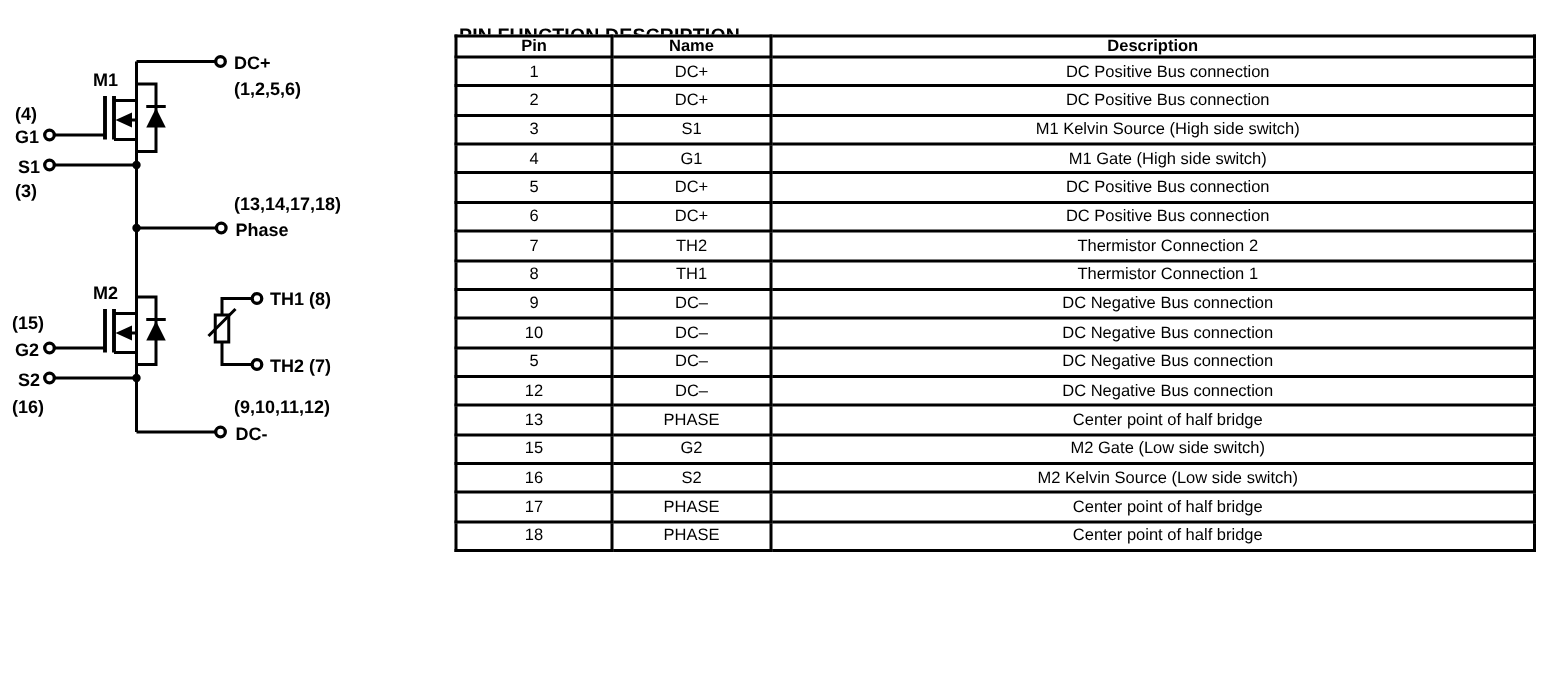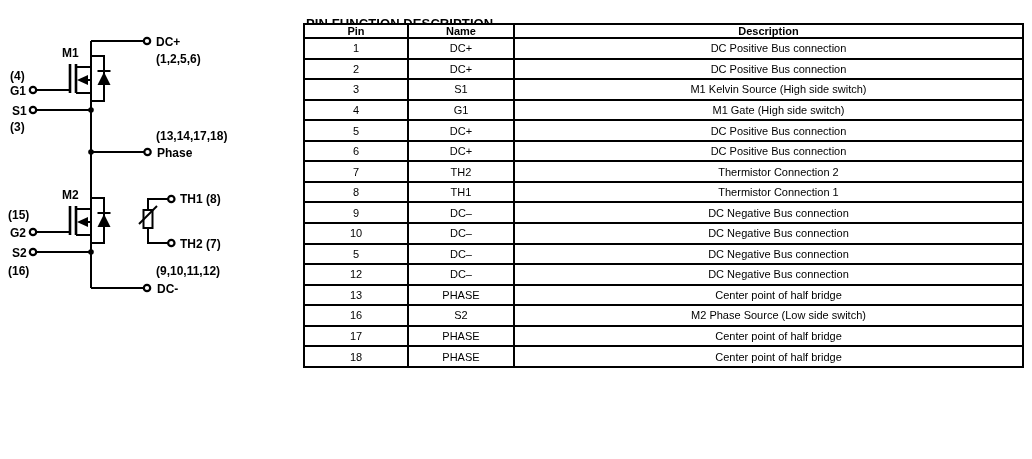--- a/index.html
+++ b/index.html
@@ -200,23 +200,28 @@
           <td class="c-pin">12</td>
           <td class="c-name">DC–</td>
           <td class="c-description">DC Negative Bus connection</td>
         </tr>
         <tr>
           <td class="c-pin">13</td>
           <td class="c-name">PHASE</td>
           <td class="c-description">Center point of half bridge</td>
         </tr>
         <tr>
+          <td class="c-pin">15</td>
+          <td class="c-name">G2</td>
+          <td class="c-description">M2 Gate (Low side switch)</td>
+        </tr>
+        <tr>
           <td class="c-pin">16</td>
           <td class="c-name">S2</td>
-          <td class="c-description">M2 Phase Source (Low side switch)</td>
+          <td class="c-description">M2 Kelvin Source (Low side switch)</td>
         </tr>
         <tr>
           <td class="c-pin">17</td>
           <td class="c-name">PHASE</td>
           <td class="c-description">Center point of half bridge</td>
         </tr>
         <tr>
           <td class="c-pin">18</td>
           <td class="c-name">PHASE</td>
           <td class="c-description">Center point of half bridge</td>

